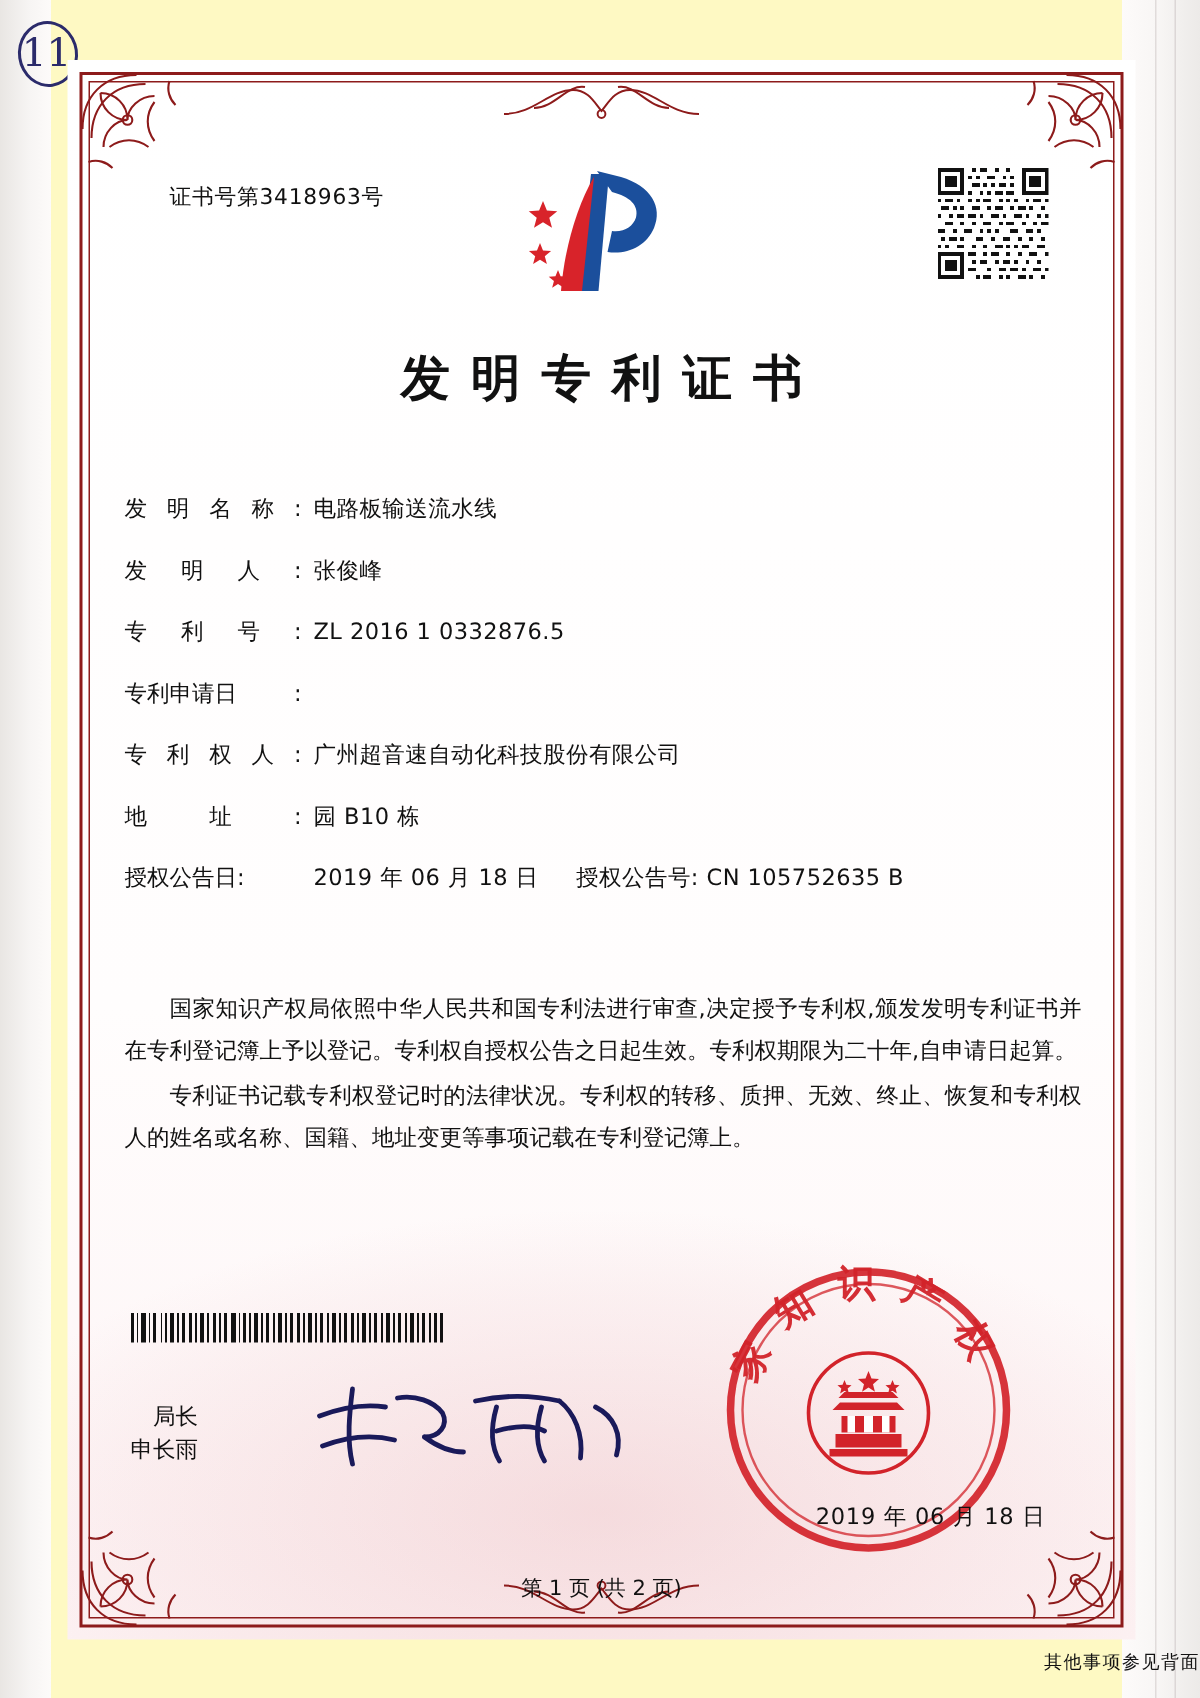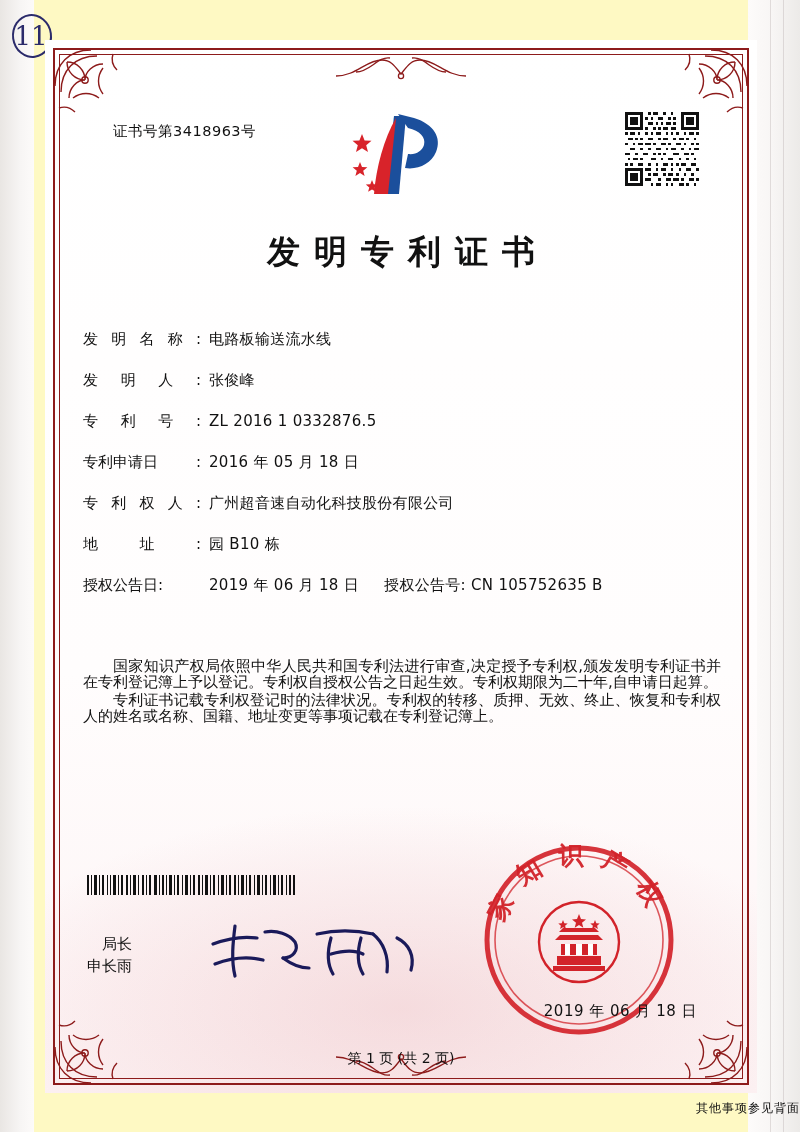--- a/index.html
+++ b/index.html
@@ -176,21 +176,21 @@
     margin-left: 20px;
   }
 
   
   .paras {
     position: absolute;
     left: 38px;
     right: 36px;
     top: 618px;
     font-size: 15px;
-    line-height: 16px;
+    line-height: 28px;
     color: #111;
     text-align: justify;
   }
   .paras p {
     margin: 0 0 2px 0;
     text-indent: 30px;
   }
 
   
   .barcode {
@@ -413,21 +413,20 @@
           <span>:</span>
         </div>
         <div class="val">ZL 2016 1 0332876.5</div>
       </div>
 
       <div class="field">
         <div class="lab">
           <span>专利申请日</span>
           <span>:</span>
         </div>
-        <div class="val">2016 年 05 月 18 日</div>
       </div>
 
       <div class="field">
         <div class="lab">
           <span>专</span>
           <span>利</span>
           <span>权</span>
           <span>人</span>
           <span>:</span>
         </div>

